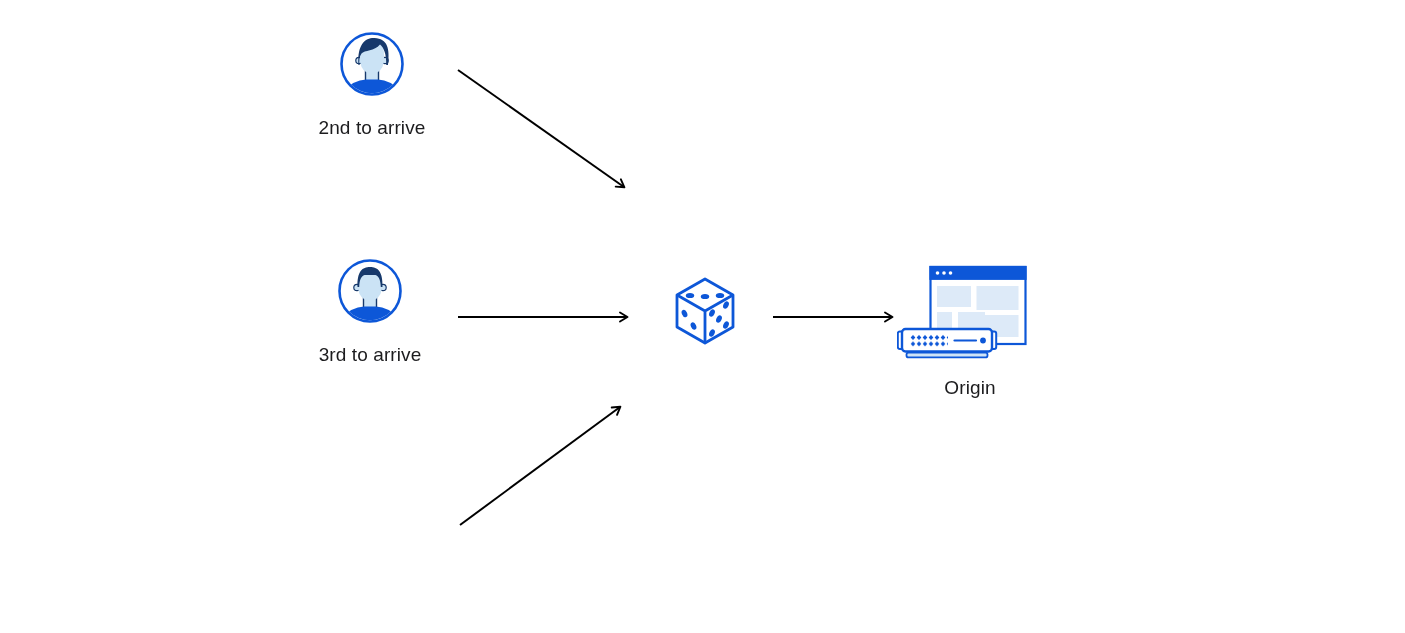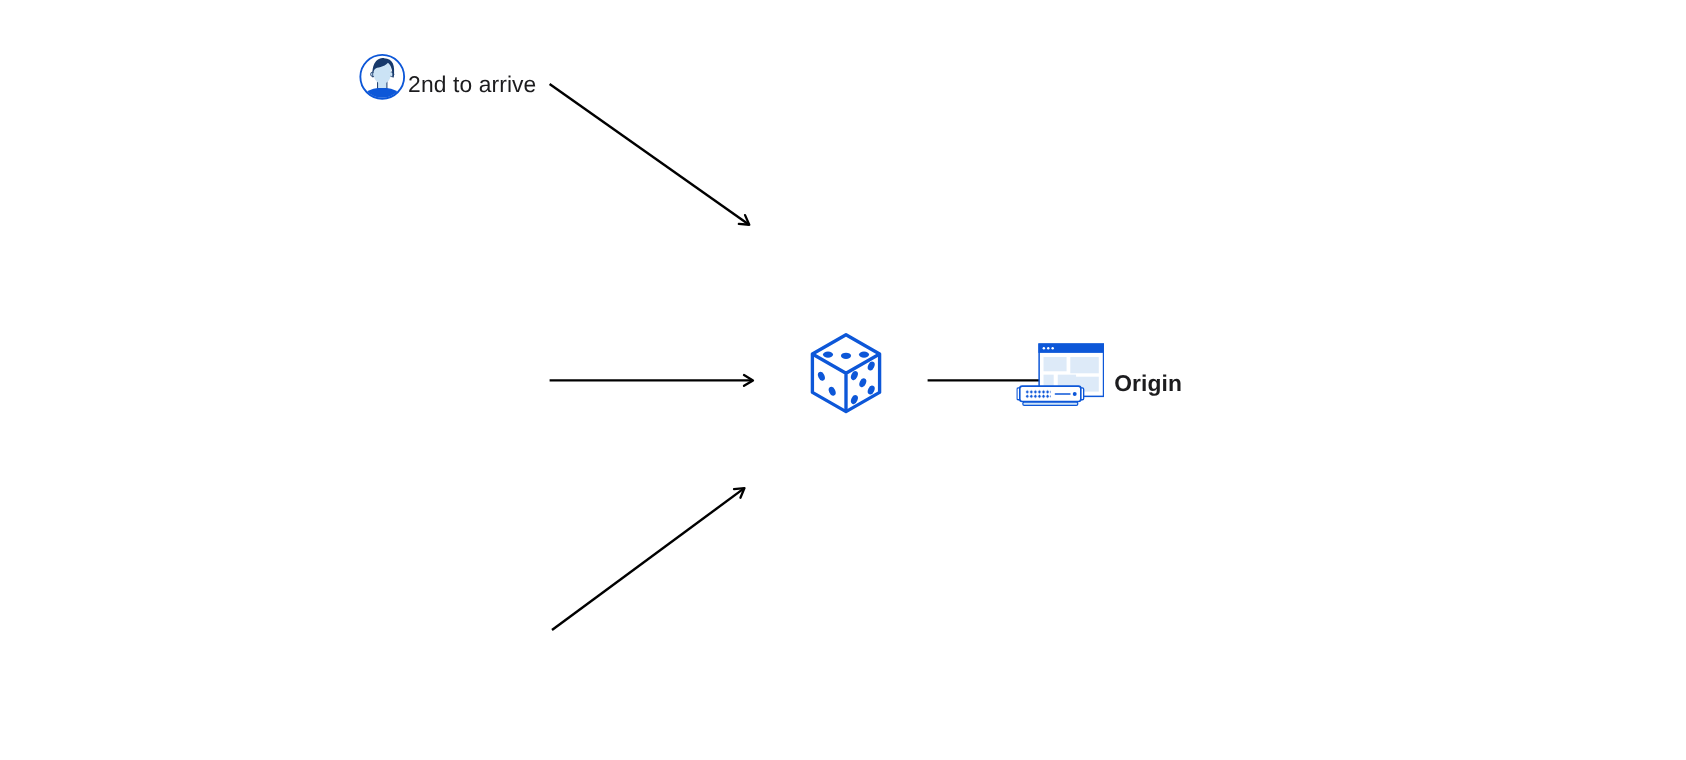--- a/index.html
+++ b/index.html
@@ -18,21 +18,21 @@
     background: #ffffff;
   }
   #arrows {
     position: absolute;
     left: 0; top: 0;
     width: 1405px; height: 633px;
   }
   .node {
     position: absolute;
     display: flex;
-    flex-direction: row;
+    flex-direction: column;
     align-items: center;
   }
   .node .label {
     font-size: 19px;
     line-height: 1.2;
     color: #1c1c1e;
     text-align: center;
     white-space: nowrap;
     letter-spacing: 0.1px;
   }
@@ -69,20 +69,39 @@
         <path d="M6 72 L9 62 Q17 52.5 30 51.5 L42 51.5 Q55 52.5 63 62 L66 72 Z" fill="#0d57d8"></path>
         <circle cx="23" cy="32.5" r="3.2" fill="#cbe3f5" stroke="#17396b" stroke-width="1.2"></circle>
         <circle cx="49" cy="32.5" r="3.2" fill="#cbe3f5" stroke="#17396b" stroke-width="1.2"></circle>
         <path d="M24 26 Q24 14 36 14 Q48 14 48 26 L48 31 Q48 40 42 44 Q36 47.5 30 44 Q24 40 24 31 Z" fill="#cbe3f5"></path>
         <path d="M22.5 37 C21 15.5 30 9.5 38.5 10 C51.5 10.8 54 20 52 37 L50.2 37 C50.5 25 47.5 19.5 44 16.5 C38.5 23.5 28.5 22 25.5 25.5 C23.3 28.5 22.9 32.5 23.6 37 Z" fill="#17396b"></path>
       </g>
     </svg>
     <div class="label">2nd to arrive</div>
   </div>
 
+  <div class="node node-user" id="node-3rd" style="left:295px; top:255px; width:150px;">
+    <svg width="72" height="72" viewBox="0 0 72 72">
+      <defs>
+          <clipPath id="clipB">
+            <circle cx="36" cy="36" r="29.3"></circle>
+          </clipPath>
+        </defs>
+      <circle cx="36" cy="36" r="30.5" fill="#ffffff" stroke="#0d57d8" stroke-width="2.6"></circle>
+      <g clip-path="url(#clipB)">
+        <path d="M29.5 40 h13 v14 h-13 z" fill="#cbe3f5" stroke="#17396b" stroke-width="1.4"></path>
+        <path d="M6 72 L9 62 Q17 52.5 30 51.5 L42 51.5 Q55 52.5 63 62 L66 72 Z" fill="#0d57d8"></path>
+        <circle cx="23" cy="32.5" r="3.2" fill="#cbe3f5" stroke="#17396b" stroke-width="1.2"></circle>
+        <circle cx="49" cy="32.5" r="3.2" fill="#cbe3f5" stroke="#17396b" stroke-width="1.2"></circle>
+        <path d="M24 26 Q24 14 36 14 Q48 14 48 26 L48 31 Q48 40 42 44 Q36 47.5 30 44 Q24 40 24 31 Z" fill="#cbe3f5"></path>
+        <path d="M23.5 32 C23 16 28.5 12 36 12 C43.5 12 49 16 48.5 32 L46.8 32 C46.5 24.5 44.5 20.8 41.5 20 L30.5 20 C27.5 20.8 25.5 24.5 25.2 32 Z" fill="#17396b"></path>
+      </g>
+    </svg>
+    <div class="label">3rd to arrive</div>
+  </div>
 
 
   <div class="node" id="node-dice" style="left:667px; top:274px;">
     <svg width="76" height="74" viewBox="0 0 76 70">
       <g stroke="#0d57d8" stroke-width="2.8" stroke-linejoin="round" fill="none">
         <path d="M38 3 L66 19 L66 51 L38 67 L10 51 L10 19 Z" fill="#ffffff"></path>
         <path d="M10 19 L38 35 L66 19 M38 35 L38 67"></path>
       </g>
       <g fill="#0d57d8">
         <ellipse cx="23" cy="19.5" rx="4.2" ry="2.6"></ellipse>
@@ -96,21 +115,21 @@
       <g fill="#0d57d8">
         <ellipse cx="45" cy="37" rx="2.6" ry="3.9" transform="rotate(24 45 37)"></ellipse>
         <ellipse cx="59" cy="29" rx="2.6" ry="3.9" transform="rotate(24 59 29)"></ellipse>
         <ellipse cx="52" cy="43" rx="2.6" ry="3.9" transform="rotate(24 52 43)"></ellipse>
         <ellipse cx="45" cy="57" rx="2.6" ry="3.9" transform="rotate(24 45 57)"></ellipse>
         <ellipse cx="59" cy="49" rx="2.6" ry="3.9" transform="rotate(24 59 49)"></ellipse>
       </g>
     </svg>
   </div>
 
-  <div class="node" id="node-origin" style="left:847px; top:265px; width:130px;font-weight:bold;">
+  <div class="node" id="node-origin" style="left:897px; top:265px; width:130px;">
     <svg width="130" height="95" viewBox="0 0 130 95">
       <defs>
         <pattern id="diam" width="6" height="6.4" patternUnits="userSpaceOnUse" patternTransform="translate(13,69.3)">
           <path d="M3 0.7 L5.3 3.2 L3 5.7 L0.7 3.2 Z" fill="#0d57d8"></path>
         </pattern>
       </defs>
 
       <g>
         <rect x="33.5" y="2" width="95" height="77" fill="#ffffff" stroke="#0d57d8" stroke-width="2.2"></rect>
         <rect x="32.4" y="0.9" width="97.2" height="14" fill="#0d57d8"></rect>

